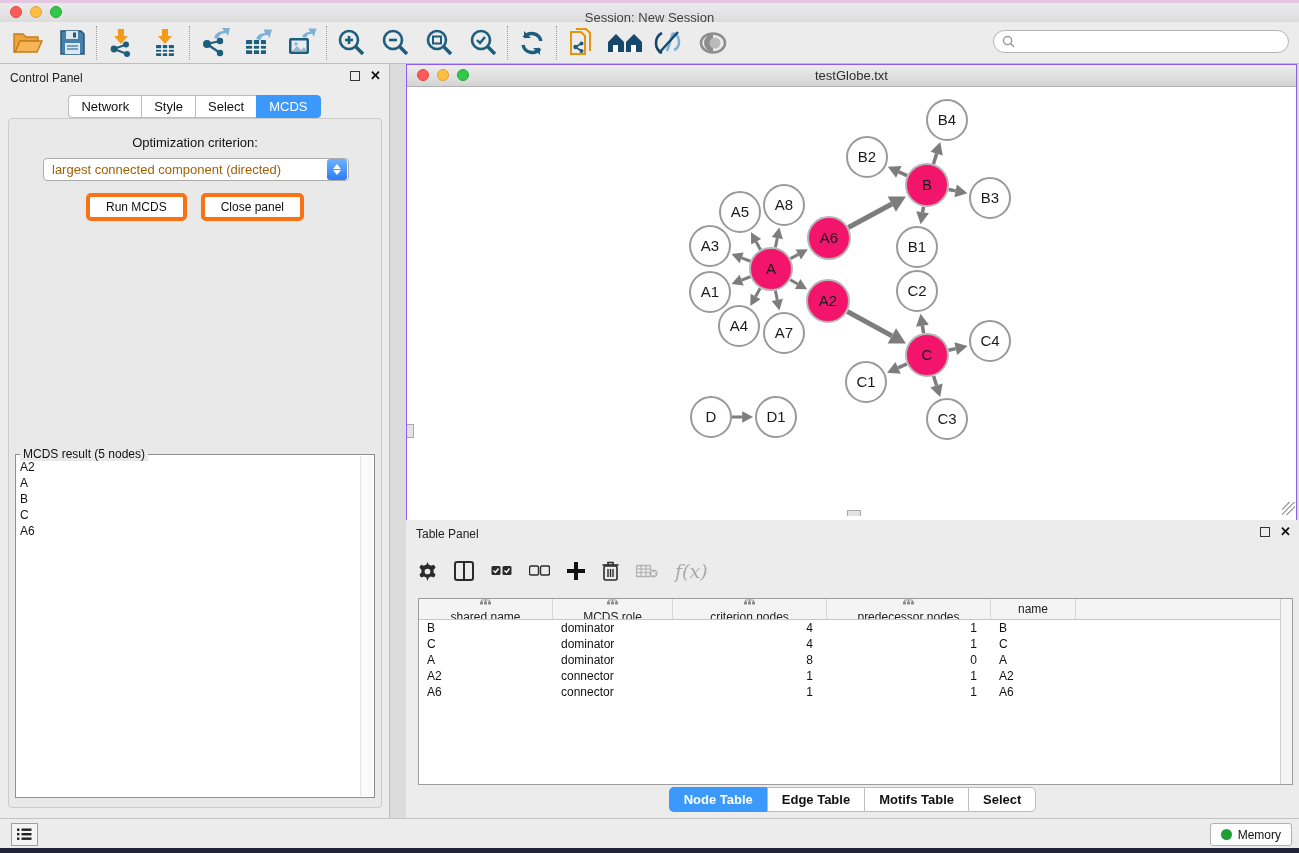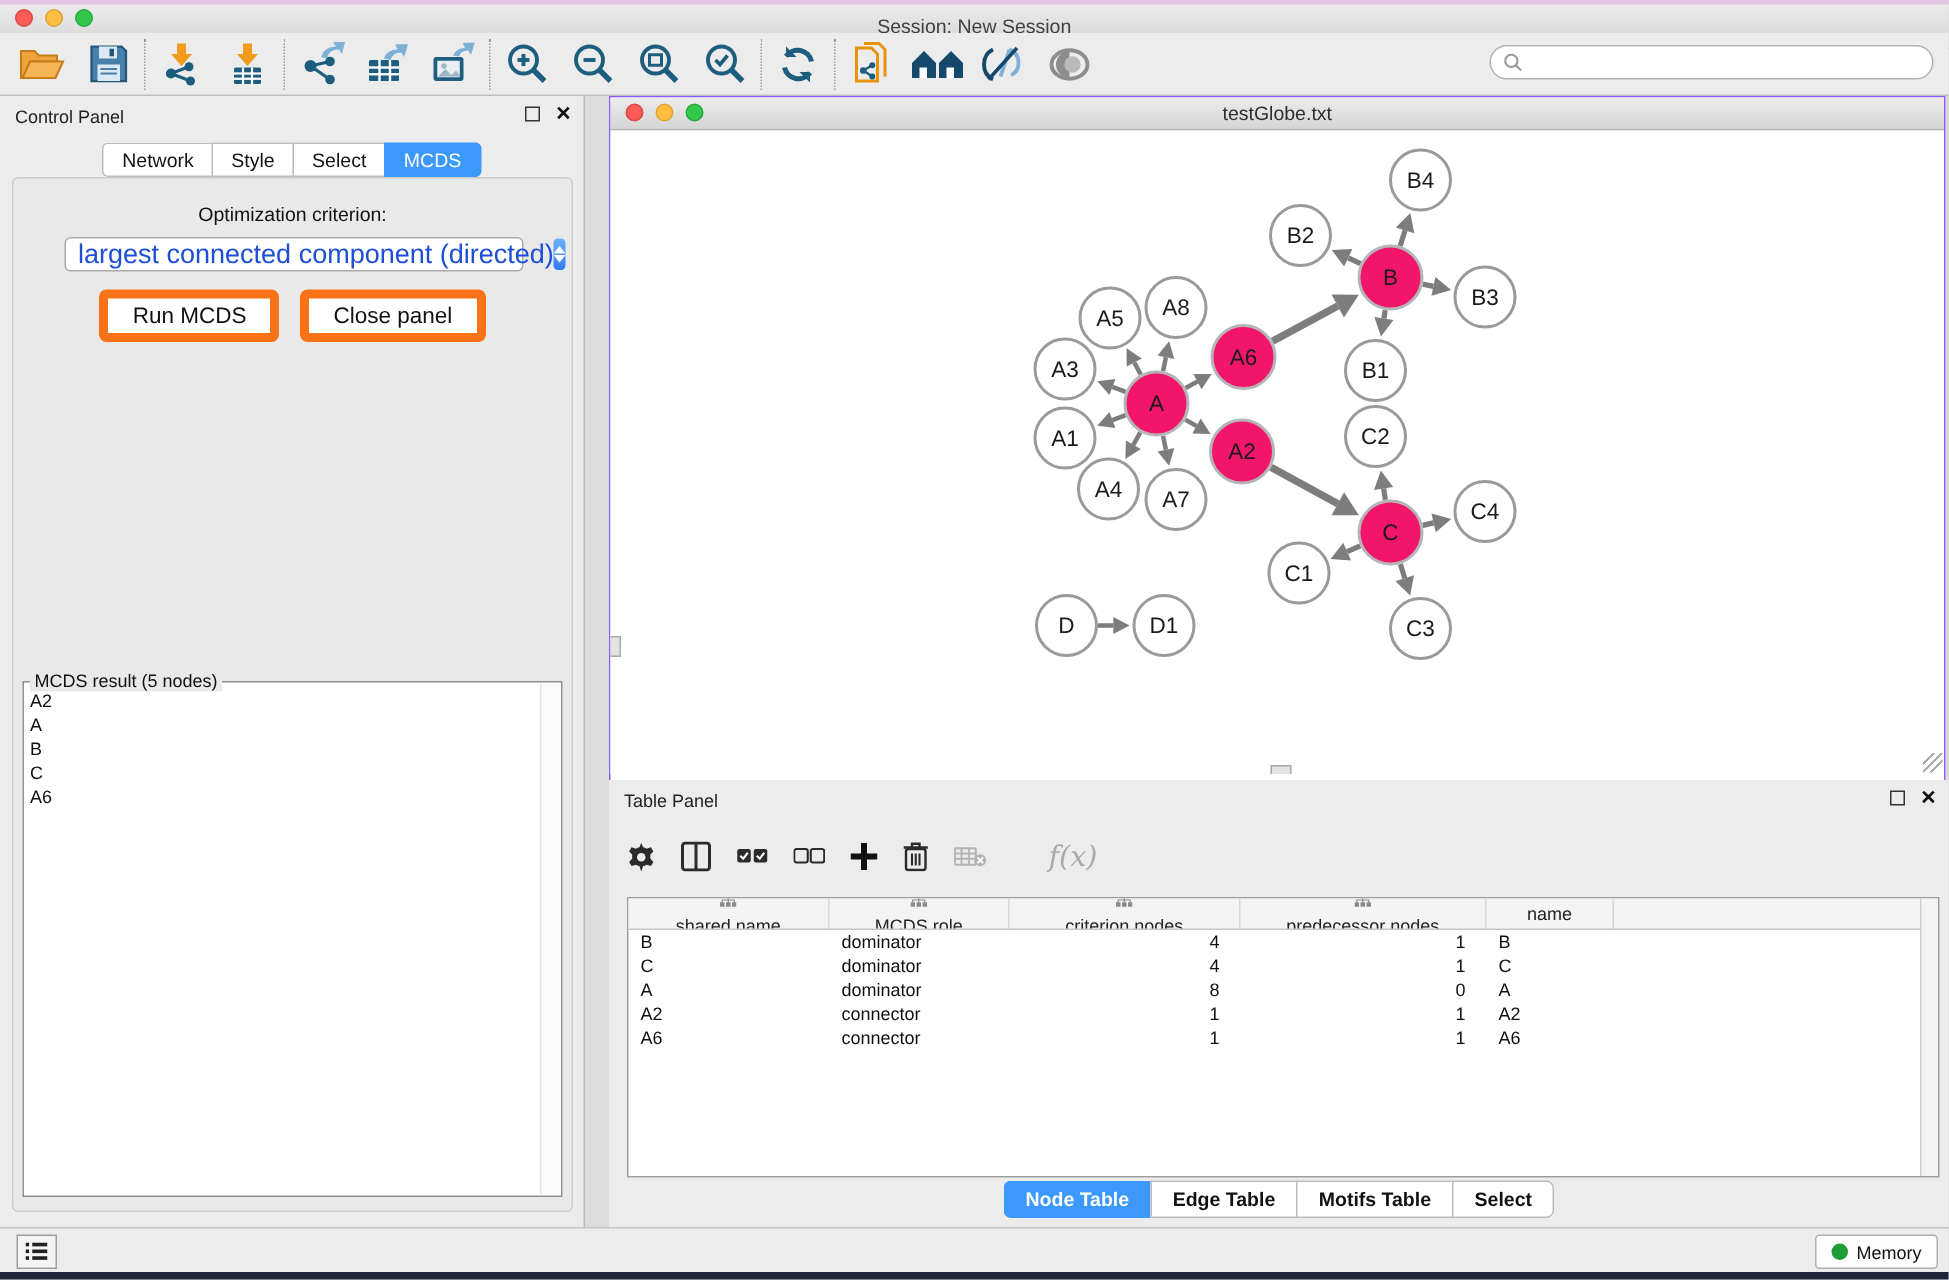--- a/index.html
+++ b/index.html
@@ -41,28 +41,28 @@
     padding:3px 12px; border-right:none; }
   .cp-tab:first-child { border-radius:4px 0 0 4px; }
   .cp-tab:last-child { border-right:1px solid #bcbcbc; border-radius:0 4px 4px 0; }
   .cp-tab.active { background:#3b99fc; border-color:#3b99fc; color:#fff; }
 
   #cp-box { position:absolute; left:8px; top:54px; width:374px; height:690px;
     background:#e9e9e9; border:1px solid #cbcbcb; border-radius:4px; }
   #opt-label { text-align:center; font-size:13px; color:#111; margin-top:16px; }
   #criterion-select { position:absolute; left:34px; top:39px; width:306px; height:23px;
     background:#fff; border:1px solid #ababab; border-radius:4px; display:flex; align-items:center; }
-  #criterion-select .sel-text { flex:1; font-size:18px; color:#1d4ed8; padding-left:8px; white-space:nowrap; }
+  #criterion-select .sel-text { flex:1; font-size:13px; color:#a16207; padding-left:8px; white-space:nowrap; }
   #criterion-select .stepper { width:20px; height:21px; background:linear-gradient(#6db1fc,#2e7cf6);
     border-radius:3px; margin-right:1px; display:flex; flex-direction:column; align-items:center; justify-content:center; gap:1px; }
   .chev { width:0; height:0; border-left:4px solid transparent; border-right:4px solid transparent; }
   .chev.up { border-bottom:5px solid #fff; }
   .chev.down { border-top:5px solid #fff; }
   .cp-buttons { position:absolute; top:74px; width:100%; display:flex; justify-content:center; gap:14px; }
-  .cp-btn { font-size:15px; color:#111; background:#fff; border:6px solid #f97316;
+  .cp-btn { font-size:12px; color:#111; background:#fff; border:4px solid #f97316;
     border-radius:5px; padding:3px 16px; }
 
   #mcds-result { position:absolute; left:6px; top:335px; width:360px; height:344px;
     background:#fff; border:1px solid #8f8f8f; }
   #mcds-legend { position:absolute; left:4px; top:-8px; background:#e9e9e9; padding:0 3px;
     font-size:12px; color:#111; }
   #mcds-list { position:absolute; left:0; top:4px; bottom:2px; right:15px; overflow:hidden;
     font-size:12px; color:#111; padding-left:4px; line-height:16px; }
   #mcds-scroll { position:absolute; right:1px; top:1px; bottom:1px; width:13px;
     background:#fafafa; border-left:1px solid #e3e3e3; }
@@ -83,21 +83,21 @@
   }
   #nw-scroll-left { position:absolute; left:-1px; top:337px; width:8px; height:14px;
     background:#e3e3e3; border:1px solid #a9a9a9; }
   #nw-scroll-bottom { position:absolute; left:440px; bottom:-1px; width:14px; height:7px;
     background:#e3e3e3; border:1px solid #a9a9a9; }
 
   
   #table-panel { position:absolute; left:406px; top:520px; width:893px; height:298px; background:#ececec; }
   #tp-toolbar { position:absolute; left:12px; top:34px; height:34px; display:flex; align-items:center; gap:17px; }
   .tp-icon { display:flex; align-items:center; justify-content:center; }
-  #fx-label { font-family:"DejaVu Serif", serif; font-style:italic; font-size:19px; color:#a9a9a9;margin-left:24px; }
+  #fx-label { font-family:"DejaVu Serif", serif; font-style:italic; font-size:19px; color:#a9a9a9; }
 
   #node-table { position:absolute; left:12px; top:78px; width:875px; height:187px;
     background:#fff; border:1px solid #9c9c9c; }
   #nt-scroll { position:absolute; right:0; top:0; bottom:0; width:12px;
     background:#f4f4f4; border-left:1px solid #cfcfcf; }
   #nt-header { display:flex; height:21px; background:#f4f4f4; border-bottom:1px solid #c6c6c6;
     margin-right:12px; }
   .hcell { display:flex; align-items:center; justify-content:center; gap:5px;
     font-size:12px; color:#222; border-right:1px solid #d8d8d8; overflow:hidden;flex-direction:column; }
   .c0{width:134px}.c1{width:120px}.c2{width:154px}.c3{width:164px}.c4{width:85px}

